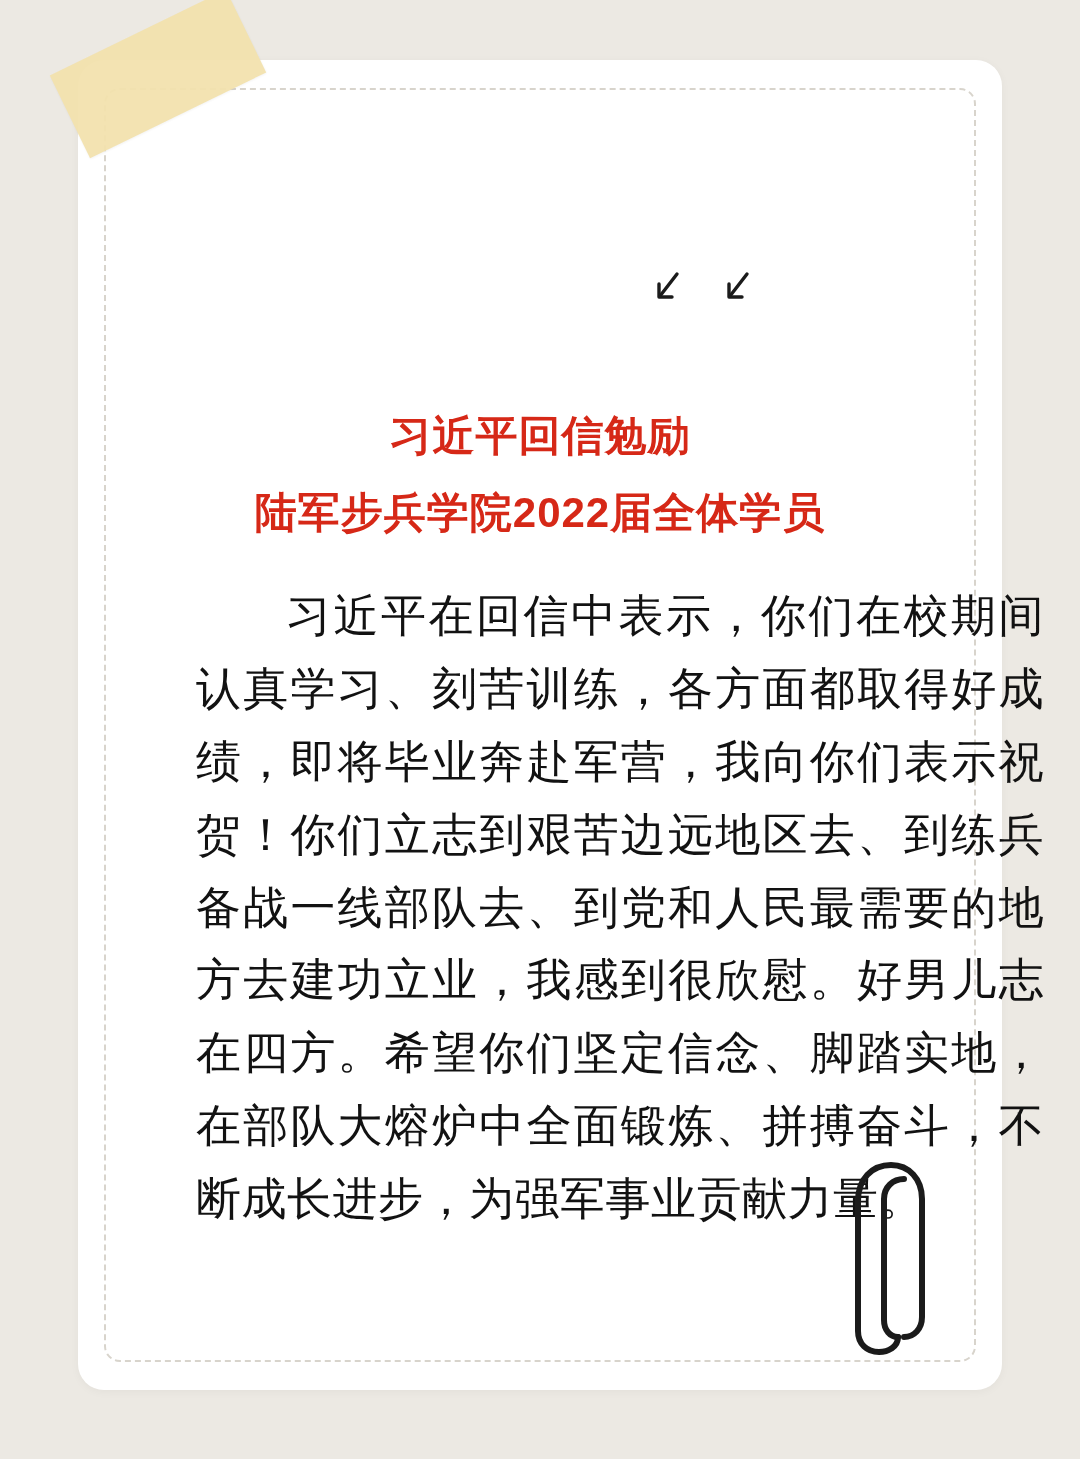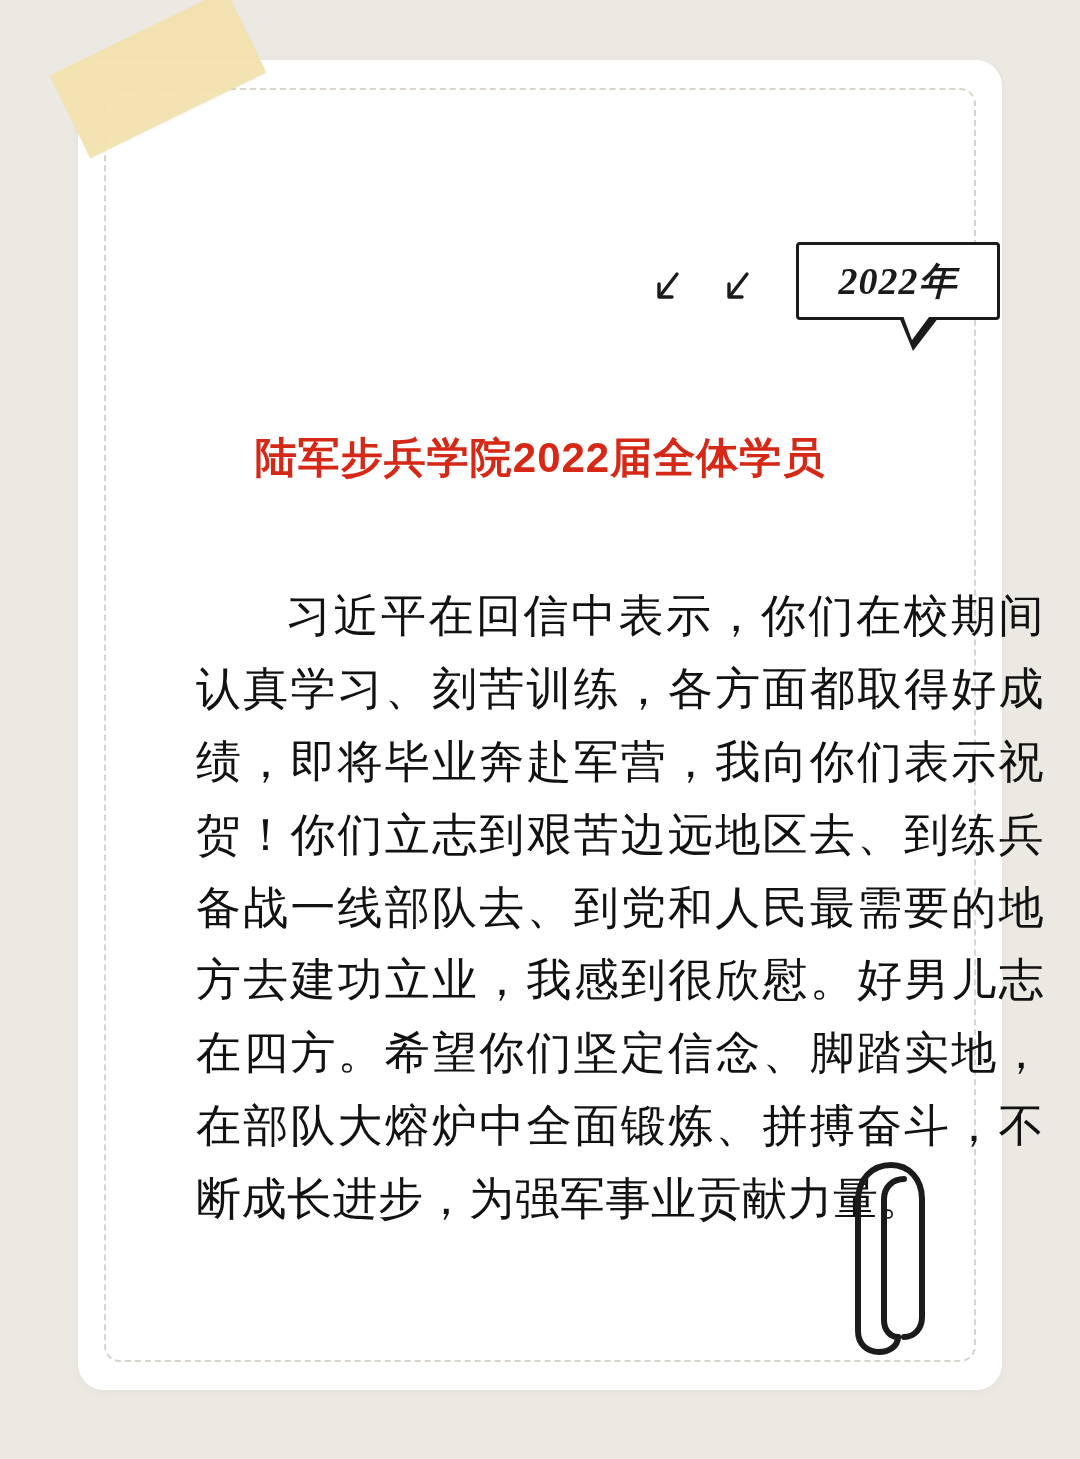--- a/index.html
+++ b/index.html
@@ -178,27 +178,24 @@
       <svg class="arrow-icon one" viewBox="0 0 46 46">
         <path d="M33 8 L16 30" stroke="#1b1b1b" stroke-width="3.4" fill="none" stroke-linecap="round"></path>
         <path d="M28 31 L15 31 L15 18" stroke="#1b1b1b" stroke-width="3.4" fill="none" stroke-linecap="round" stroke-linejoin="round"></path>
       </svg>
 
       <svg class="arrow-icon two" viewBox="0 0 46 46">
         <path d="M33 8 L16 30" stroke="#1b1b1b" stroke-width="3.4" fill="none" stroke-linecap="round"></path>
         <path d="M28 31 L15 31 L15 18" stroke="#1b1b1b" stroke-width="3.4" fill="none" stroke-linecap="round" stroke-linejoin="round"></path>
       </svg>
 
-      <div class="bubble">
-        <span class="bubble-text">2022年</span>
-        <span class="bubble-tail"></span>
-      </div>
     </div>
 
     <div class="title-block">
+      <div class="title-line l1">习近平回信勉励</div>
       <div class="title-line l2">陆军步兵学院2022届全体学员</div>
     </div>
 
     <div class="body-text">习近平在回信中表示，你们在校期间认真学习、刻苦训练，各方面都取得好成绩，即将毕业奔赴军营，我向你们表示祝贺！你们立志到艰苦边远地区去、到练兵备战一线部队去、到党和人民最需要的地方去建功立业，我感到很欣慰。好男儿志在四方。希望你们坚定信念、脚踏实地，在部队大熔炉中全面锻炼、拼搏奋斗，不断成长进步，为强军事业贡献力量。</div>
 
     <svg class="paperclip" viewBox="0 0 110 215">
       <path d="M78 196 C78 206 68 211 59 211 C47 211 38 203 38 190 L38 60 C38 38 52 24 71 24 C89 24 102 38 102 58 L102 176 C102 188 94 196 84 196" fill="none" stroke="#1b1b1b" stroke-width="6" stroke-linecap="round"></path>
       <path d="M78 196 C70 196 64 189 64 179 L64 58 C64 46 73 38 84 38" fill="none" stroke="#1b1b1b" stroke-width="6" stroke-linecap="round"></path>
     </svg>
   </div>

